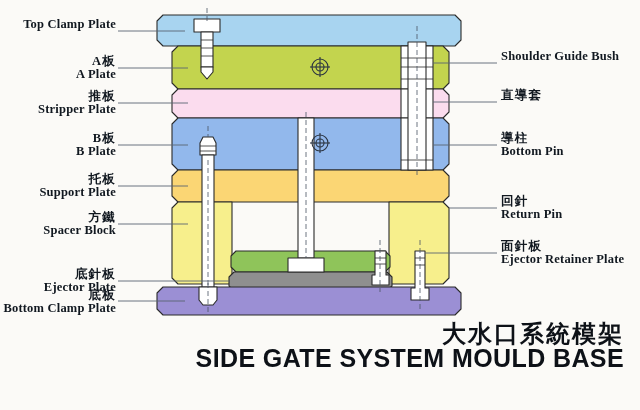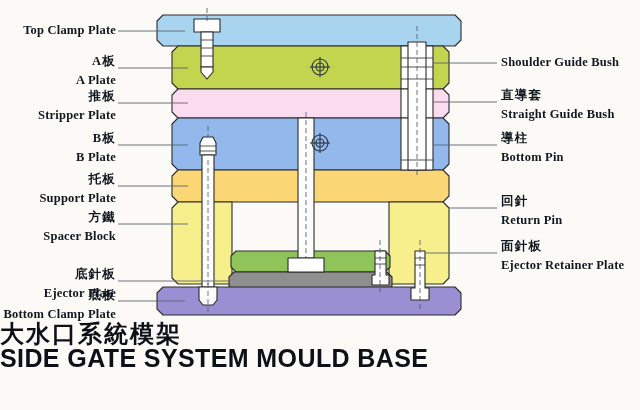--- a/index.html
+++ b/index.html
@@ -8,25 +8,25 @@
     background:#fbfaf7;
     font-family:"Liberation Serif","DejaVu Serif",serif;
     overflow:hidden;
     position:relative;
   }
   #stage{position:absolute;left:0;top:0;width:640px;height:410px;}
   #stage svg{position:absolute;left:0;top:0;}
 
   .lbl{position:absolute;color:#111820;font-weight:bold;line-height:1.0;white-space:nowrap;}
   .lbl .cn{display:block;font-size:12.5px;letter-spacing:1.2px;}
-  .lbl .en{display:block;font-size:12.5px;letter-spacing:0.2px;margin-top:6px;}
+  .lbl .en{display:block;font-size:12.5px;letter-spacing:0.2px;margin-top:0;}
   .lbl.right{text-align:left;}
   .lbl.left{text-align:right;}
 
-  #title{position:absolute;left:0;width:624px;text-align:left;color:#0d1117;}
+  #title{position:absolute;left:0;width:624px;text-align:right;color:#0d1117;}
   #title .t-cn{font-family:"DejaVu Sans","Liberation Sans",sans-serif;font-size:24px;font-weight:bold;letter-spacing:2px;line-height:1;}
   #title .t-en{font-family:"Liberation Sans","DejaVu Sans",sans-serif;font-size:25px;font-weight:bold;letter-spacing:0.4px;line-height:1;}
 </style>
 </head>
 <body>
 
 <div id="stage">
 
   <svg width="640" height="410" viewBox="0 0 640 410">
     <defs>
@@ -170,21 +170,20 @@
     <span class="cn">底板</span>
     <span class="en">Bottom Clamp Plate</span>
   </div>
 
   <div class="lbl right" style="left:501px;top:50px;">
     <span class="en">Shoulder Guide Bush</span>
   </div>
 
   <div class="lbl right" style="left:501px;top:89px;">
     <span class="cn">直導套</span>
-    <span class="en">Straight Guide Bush</span>
   </div>
 
   <div class="lbl right" style="left:501px;top:132px;">
     <span class="cn">導柱</span>
     <span class="en">Bottom Pin</span>
   </div>
 
   <div class="lbl right" style="left:501px;top:240px;">
     <span class="cn">面針板</span>
     <span class="en">Ejector Retainer Plate</span>

